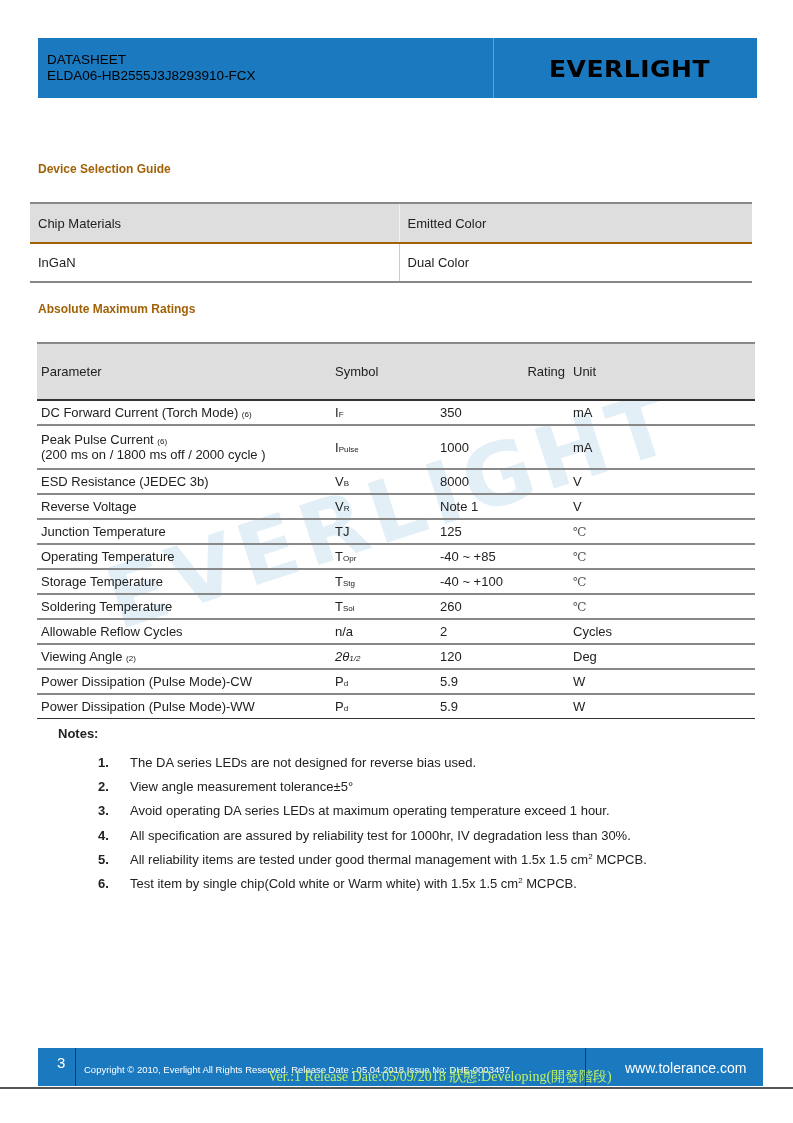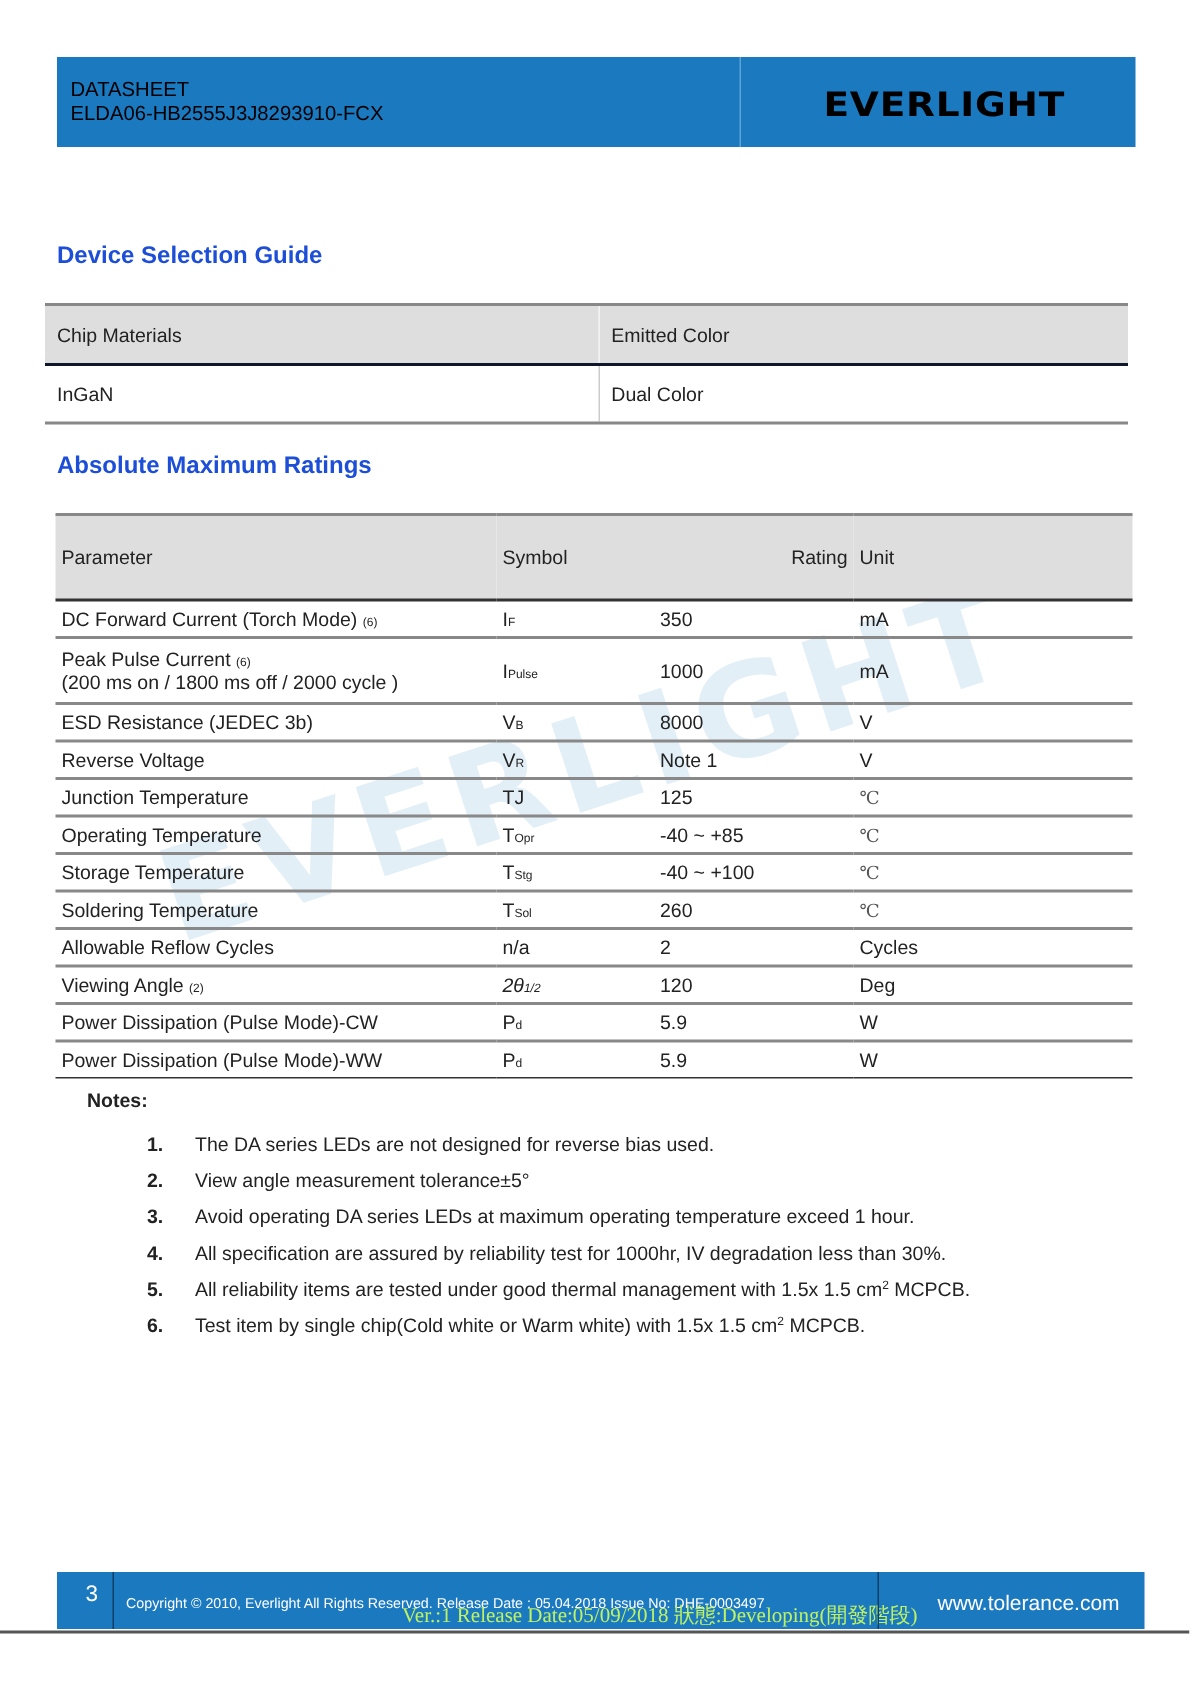--- a/index.html
+++ b/index.html
@@ -6,27 +6,27 @@
   body { width:793px; height:1123px; position:relative; overflow:hidden;
          font-family:"Liberation Sans", sans-serif; color:#222; }
   .header { position:absolute; left:38px; top:38px; width:719px; height:60px;
             background:#1b79c0; color:#000000; }
   .header .divider { position:absolute; left:455px; top:0; width:1px; height:60px; background:#5fa2d6; }
   .header .title1 { position:absolute; left:9px; top:14px; font-size:13.5px; }
   .header .title2 { position:absolute; left:9px; top:30px; font-size:13.5px; }
   .header .logo { position:absolute; left:511px; top:17px; font-size:25px; font-weight:bold;
                   letter-spacing:0.5px; font-family:"DejaVu Sans", sans-serif; transform:scaleY(0.9); }
 
-  h2 { position:absolute; margin:0; font-size:16px; font-weight:bold; color:#1d4ed8; }
+  h2 { position:absolute; margin:0; font-size:12px; font-weight:bold; color:#a16207; }
   .h-dsg { left:38px; top:162px; }
   .h-amr { left:38px; top:302px; }
 
   .dsg { position:absolute; left:30px; top:202px; width:722px; border-collapse:collapse; font-size:13px; }
   .dsg td { padding:0 8px; }
-  .dsg .hrow td { background:#dedede; height:38px; border-top:2px solid #888; border-bottom:2px solid #0f172a; }
+  .dsg .hrow td { background:#dedede; height:38px; border-top:2px solid #888; border-bottom:2px solid #a16207; }
   .dsg .hrow td:first-child { border-right:1px solid #f2f2f2; }
   .dsg .drow td { height:37px; border-bottom:2px solid #888; }
   .dsg .drow td:first-child { border-right:1px solid #ccc; }
 
   .amr { position:absolute; left:37px; top:342px; width:718px; border-collapse:collapse; font-size:13px; }
   .amr td { padding:0 4px; vertical-align:middle; }
   .amr .hrow td { background:#dedede; height:55px; border-top:2px solid #888; border-bottom:2px solid #333; }
   .amr .row td { height:23px; border-bottom:2px solid #888; }
   .amr .row.tall td { height:42px; }
   .amr .row.last td { border-bottom:1.5px solid #333; }

